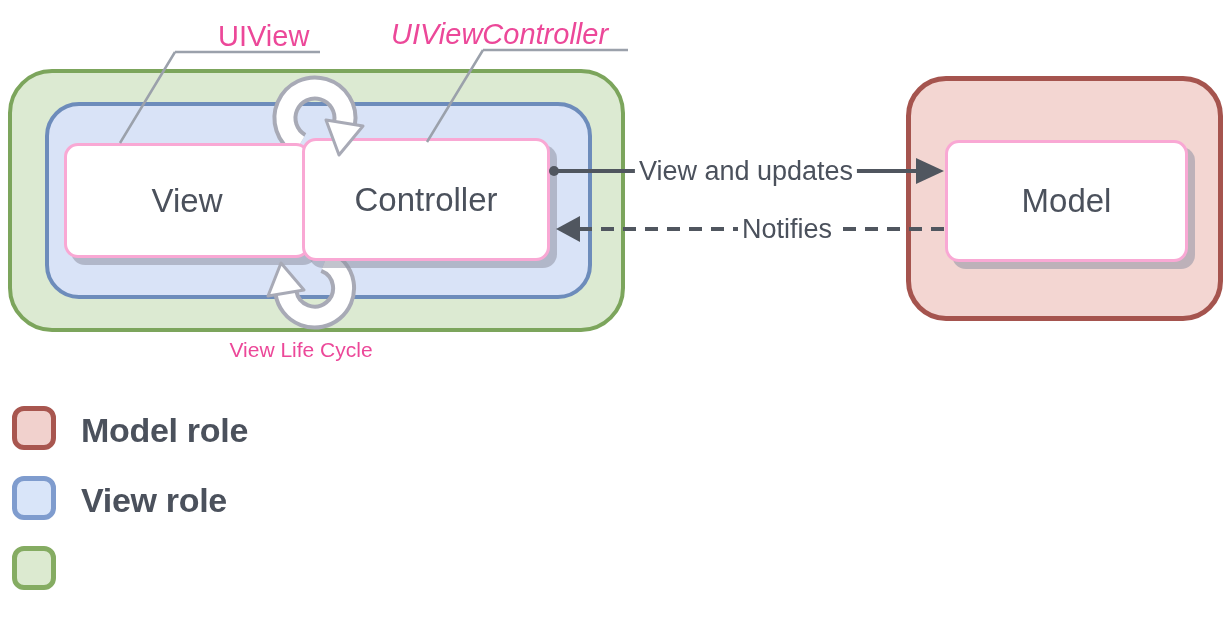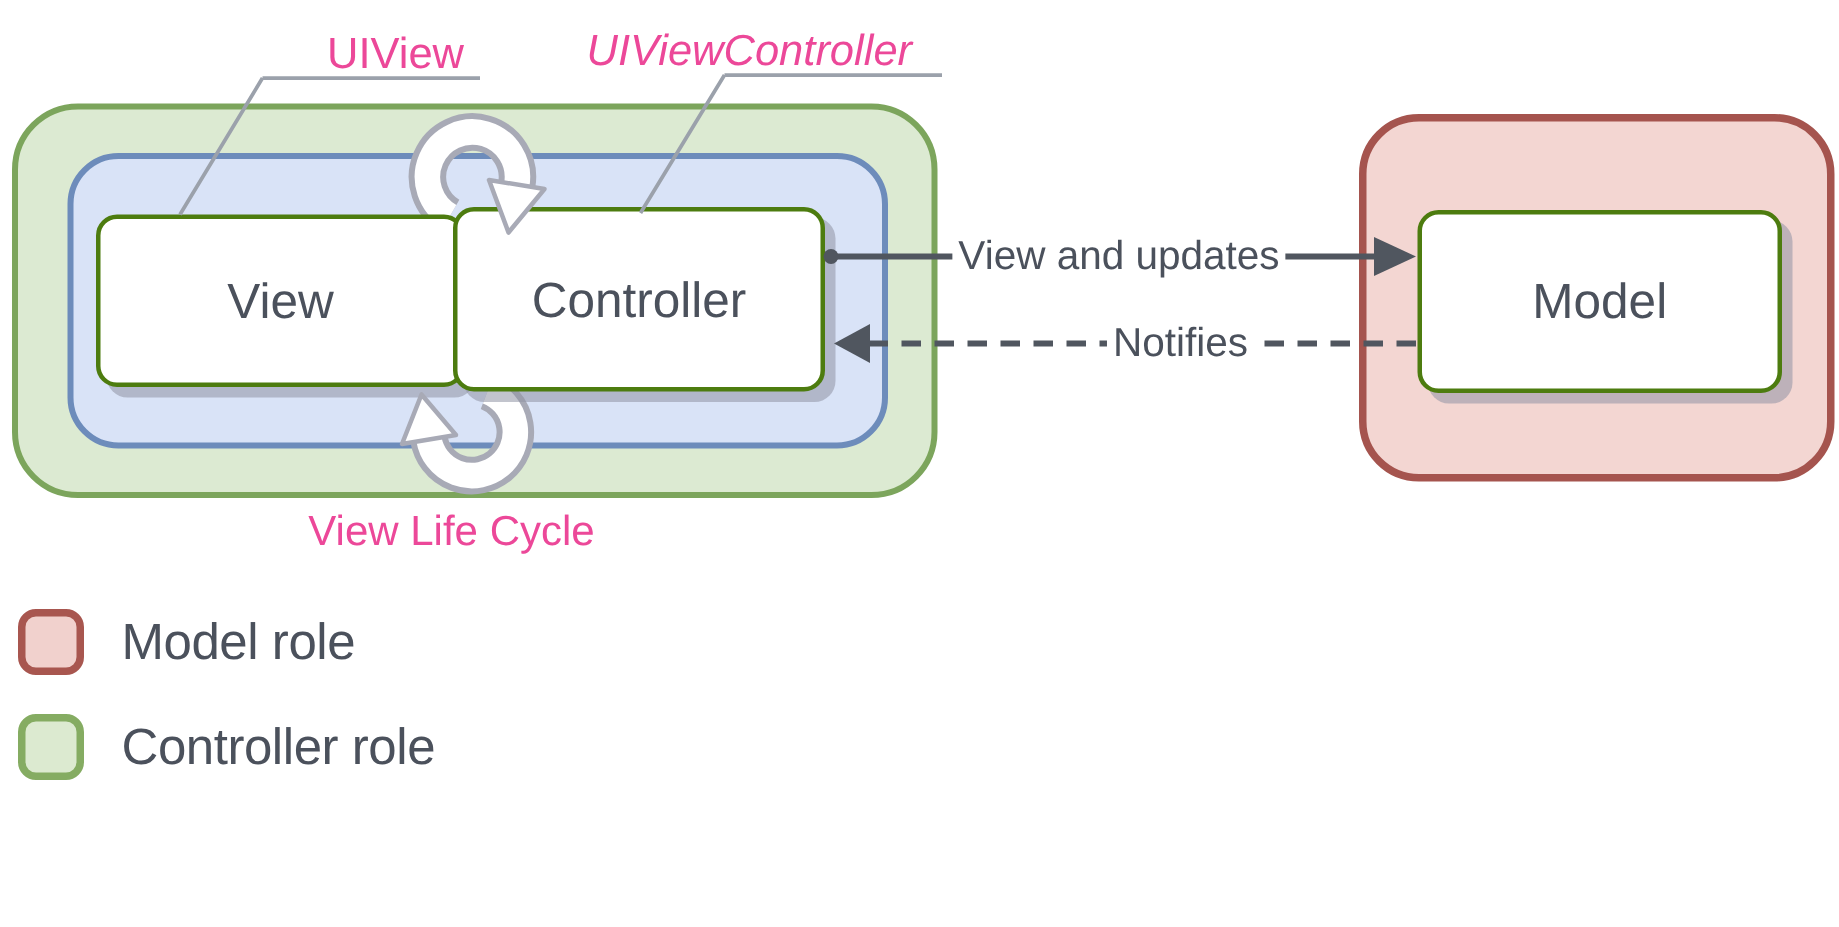--- a/index.html
+++ b/index.html
@@ -16,46 +16,46 @@
   .role-blue  { left:45px; top:102px; width:547px; height:197px; border-width:4px; border-radius:34px; z-index:2; }
   .role-red   { left:906px; top:76px; width:317px; height:245px; border-width:5px; border-radius:40px; z-index:1; }
 
   svg.layer { position:absolute; left:0; top:0; width:1226px; height:618px; pointer-events:none; }
   .loops-layer  { z-index:3; }
   .arrows-layer { z-index:5; }
 
   .node {
     position:absolute; z-index:4;
     background:#ffffff;
-    border:3px solid #4d7c0f;
+    border:3px solid #f9a8d4;
     border-radius:14px;
     display:flex; align-items:center; justify-content:center;
     font-size:33px; color:#4b515c;
     box-shadow:7px 7px 0 rgba(143,148,164,0.55);
   }
   .view-node       { left:64px;  top:143px; width:246px; height:115px; }
   .controller-node { left:302px; top:138px; width:248px; height:123px; }
   .model-node      { left:945px; top:140px; width:243px; height:122px; }
 
   .anno { position:absolute; z-index:6; white-space:nowrap; color:#ec4899; }
   .anno-uiview    { left:218px; top:20px; font-size:29px; }
   .anno-uivc      { left:391px; top:18px; font-size:29px;font-style:italic; }
-  .anno-lifecycle { left:301px; top:338px; font-size:28px; transform:translateX(-50%);text-align:center; }
+  .anno-lifecycle { left:301px; top:338px; font-size:21px; transform:translateX(-50%);text-align:center; }
 
   .arrow-label {
     position:absolute; z-index:6; white-space:nowrap;
     background:#ffffff; padding:0 4px;
     font-size:27px; color:#4b515c;
     transform:translate(-50%,-50%);
   }
   .owns-label     { left:746px; top:171px; }
   .notifies-label { left:787px; top:229px; }
 
   .legend { position:absolute; left:12px; top:406px; z-index:6; }
-  .legend-row { display:flex; align-items:center; gap:25px; height:44px; margin-bottom:26px; }
+  .legend-row { display:flex; align-items:flex-end; gap:25px; height:44px; margin-bottom:26px;font-weight:bold; }
   .swatch { width:44px; height:44px; border-radius:12px; border-width:5px; border-style:solid; flex:0 0 auto; }
   .legend-label { font-size:34px; color:#4b515c; letter-spacing:-0.3px; }
 </style>
 </head>
 <body>
 
 <div class="canvas">
 
   <div class="region role-green" style="background-color: rgb(220, 234, 210); border-color: rgb(124, 165, 92);"></div>
   <div class="region role-blue" style="background-color: rgb(217, 227, 247); border-color: rgb(109, 140, 187);"></div>
@@ -101,18 +101,21 @@
 
   <div class="arrow-label owns-label">View and updates</div>
   <div class="arrow-label notifies-label">Notifies</div>
 
   <div class="legend">
     <div class="legend-row">
       <div class="swatch" style="background-color: rgb(241, 209, 205); border-color: rgb(168, 86, 79);"></div>
       <div class="legend-label">Model role</div>
     </div>
     <div class="legend-row">
+      <div class="swatch" style="background-color: rgb(217, 229, 249); border-color: rgb(127, 156, 206);"></div>
+      <div class="legend-label">View role</div>
+    </div>
+    <div class="legend-row">
       <div class="swatch" style="background-color: rgb(220, 234, 208); border-color: rgb(133, 172, 98);"></div>
-      <div class="legend-label">Controller role</div>
     </div>
   </div>
 
 </div>
 
 </body></html>

